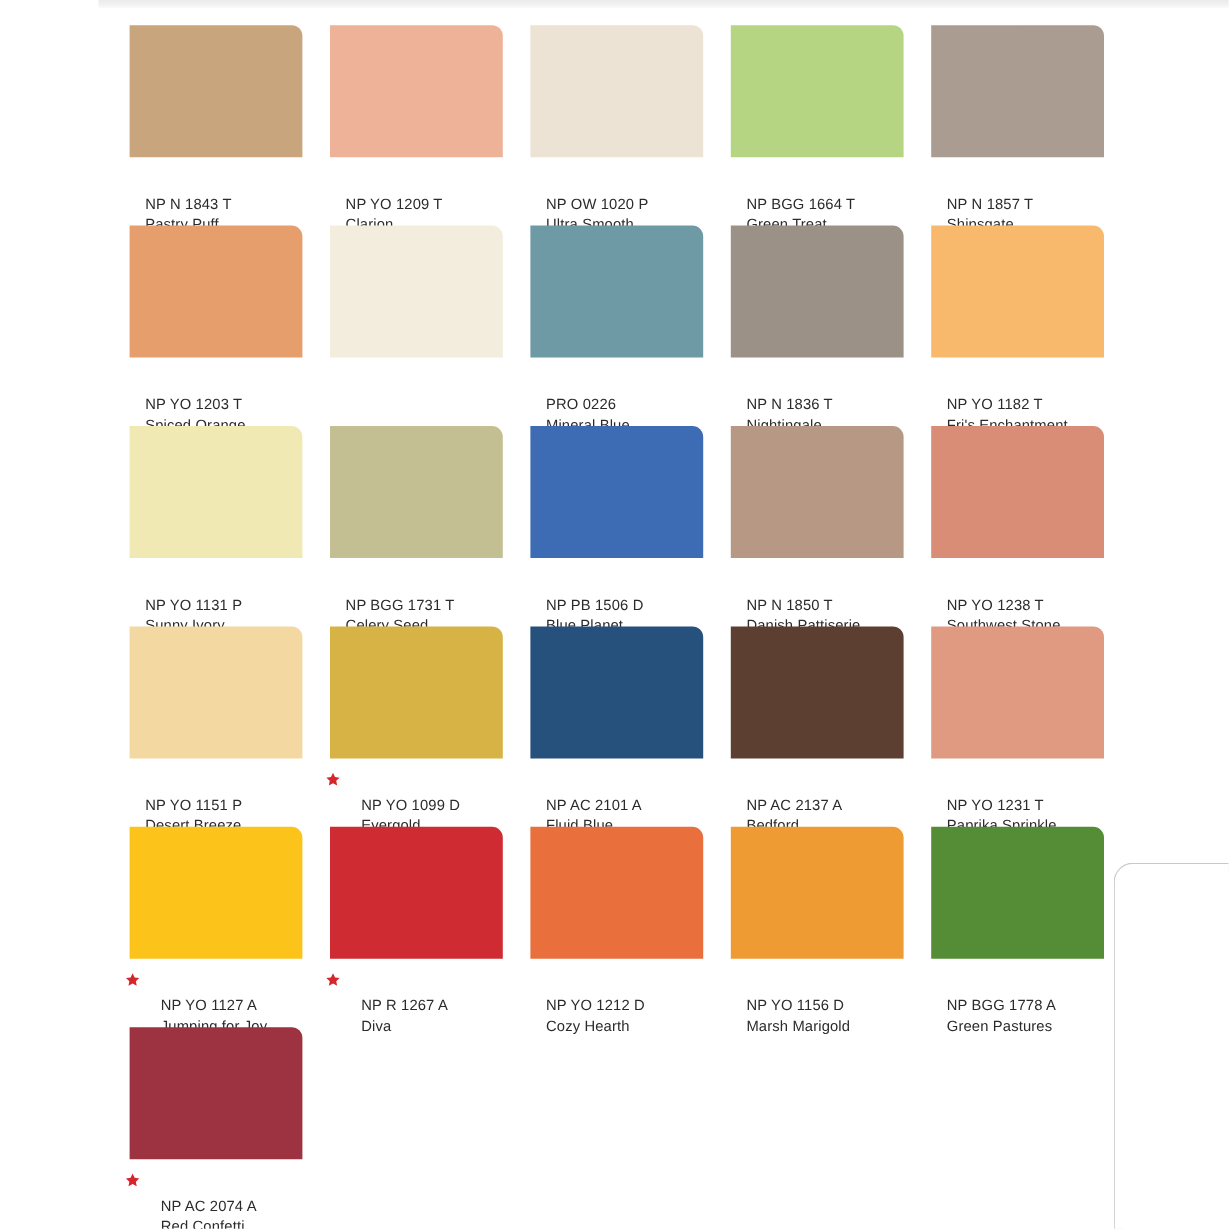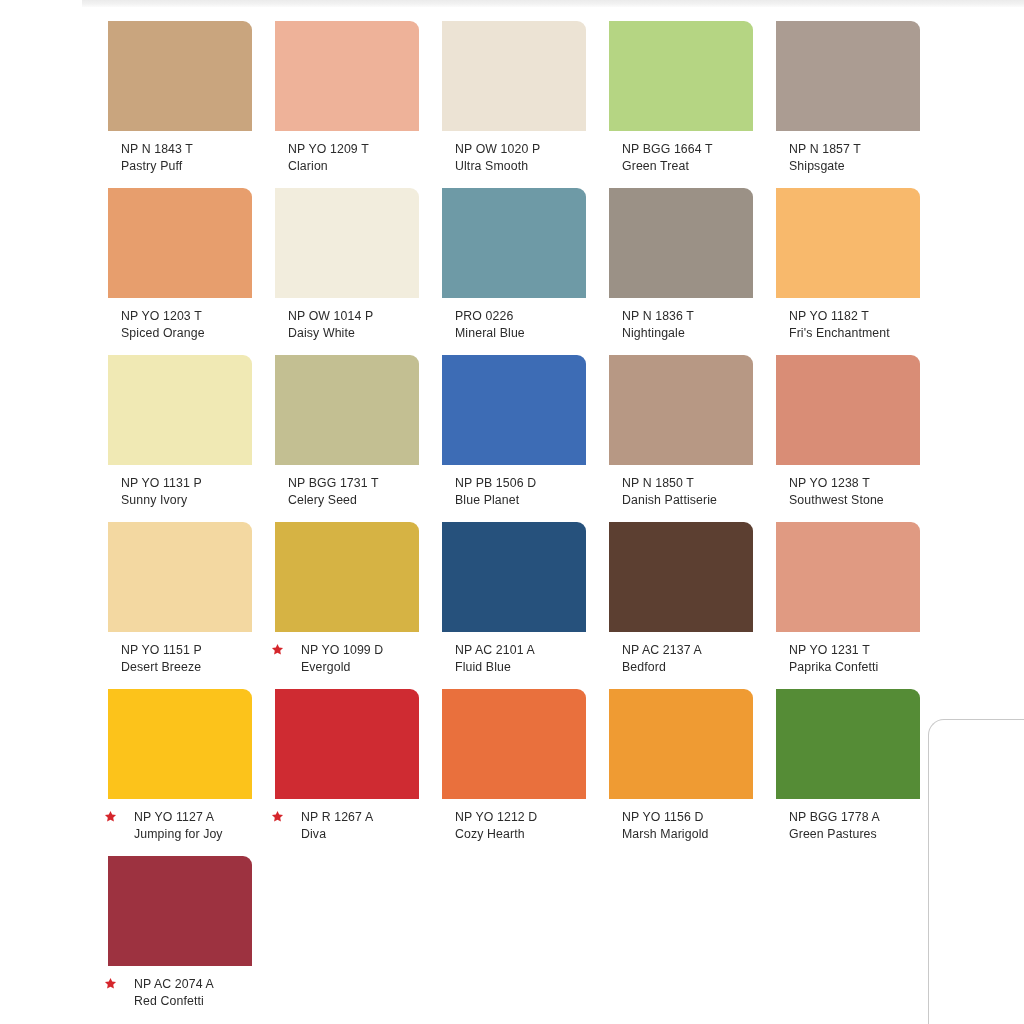--- a/index.html
+++ b/index.html
@@ -82,21 +82,21 @@
 
   .swatch-code,
   .swatch-name {
     font-size: 12.3px;
     line-height: 16.5px;
     color: #2b2b2b;
     letter-spacing: 0.01em;
     white-space: nowrap;
   }
 
-  .swatch-code { font-weight: 400; }
+  .swatch-code { font-weight: 400; margin-top: 21px; }
   .swatch-name { font-weight: 400; }
 
   
   .star-icon {
     position: absolute;
     left: -4px;
     top: 11px;
     width: 13px;
     height: 13px;
     color: #d5262c;
@@ -154,24 +154,20 @@
       </div>
       <div class="swatch-cell">
         <div class="swatch-chip" style="background: rgb(231, 158, 109);"></div>
         <div class="swatch-meta">
           <div class="swatch-code">NP YO 1203 T</div>
           <div class="swatch-name">Spiced Orange</div>
         </div>
       </div>
       <div class="swatch-cell">
         <div class="swatch-chip" style="background: rgb(242, 237, 221);"></div>
-        <div class="swatch-meta">
-          <div class="swatch-code">NP OW 1014 P</div>
-          <div class="swatch-name">Daisy White</div>
-        </div>
       </div>
       <div class="swatch-cell">
         <div class="swatch-chip" style="background: rgb(110, 154, 166);"></div>
         <div class="swatch-meta">
           <div class="swatch-code">PRO 0226</div>
           <div class="swatch-name">Mineral Blue</div>
         </div>
       </div>
       <div class="swatch-cell">
         <div class="swatch-chip" style="background: rgb(155, 145, 134);"></div>
@@ -252,21 +248,21 @@
         <div class="swatch-chip" style="background: rgb(92, 63, 49);"></div>
         <div class="swatch-meta">
           <div class="swatch-code">NP AC 2137 A</div>
           <div class="swatch-name">Bedford</div>
         </div>
       </div>
       <div class="swatch-cell">
         <div class="swatch-chip" style="background: rgb(224, 154, 130);"></div>
         <div class="swatch-meta">
           <div class="swatch-code">NP YO 1231 T</div>
-          <div class="swatch-name">Paprika Confetti</div>
+          <div class="swatch-name">Paprika Sprinkle</div>
         </div>
       </div>
       <div class="swatch-cell starred">
         <div class="swatch-chip" style="background: rgb(252, 195, 27);"></div>
         <div class="swatch-meta">
           <span class="star-icon">
             <svg viewBox="0 0 24 24" aria-hidden="true">
               <path fill="currentColor" d="M12 1.8l3.1 6.6 7.1 .9-5.2 4.9 1.35 7.0L12 17.8 5.65 21.2 7 14.2 1.8 9.3l7.1-.9z"></path>
             </svg>
           </span>

